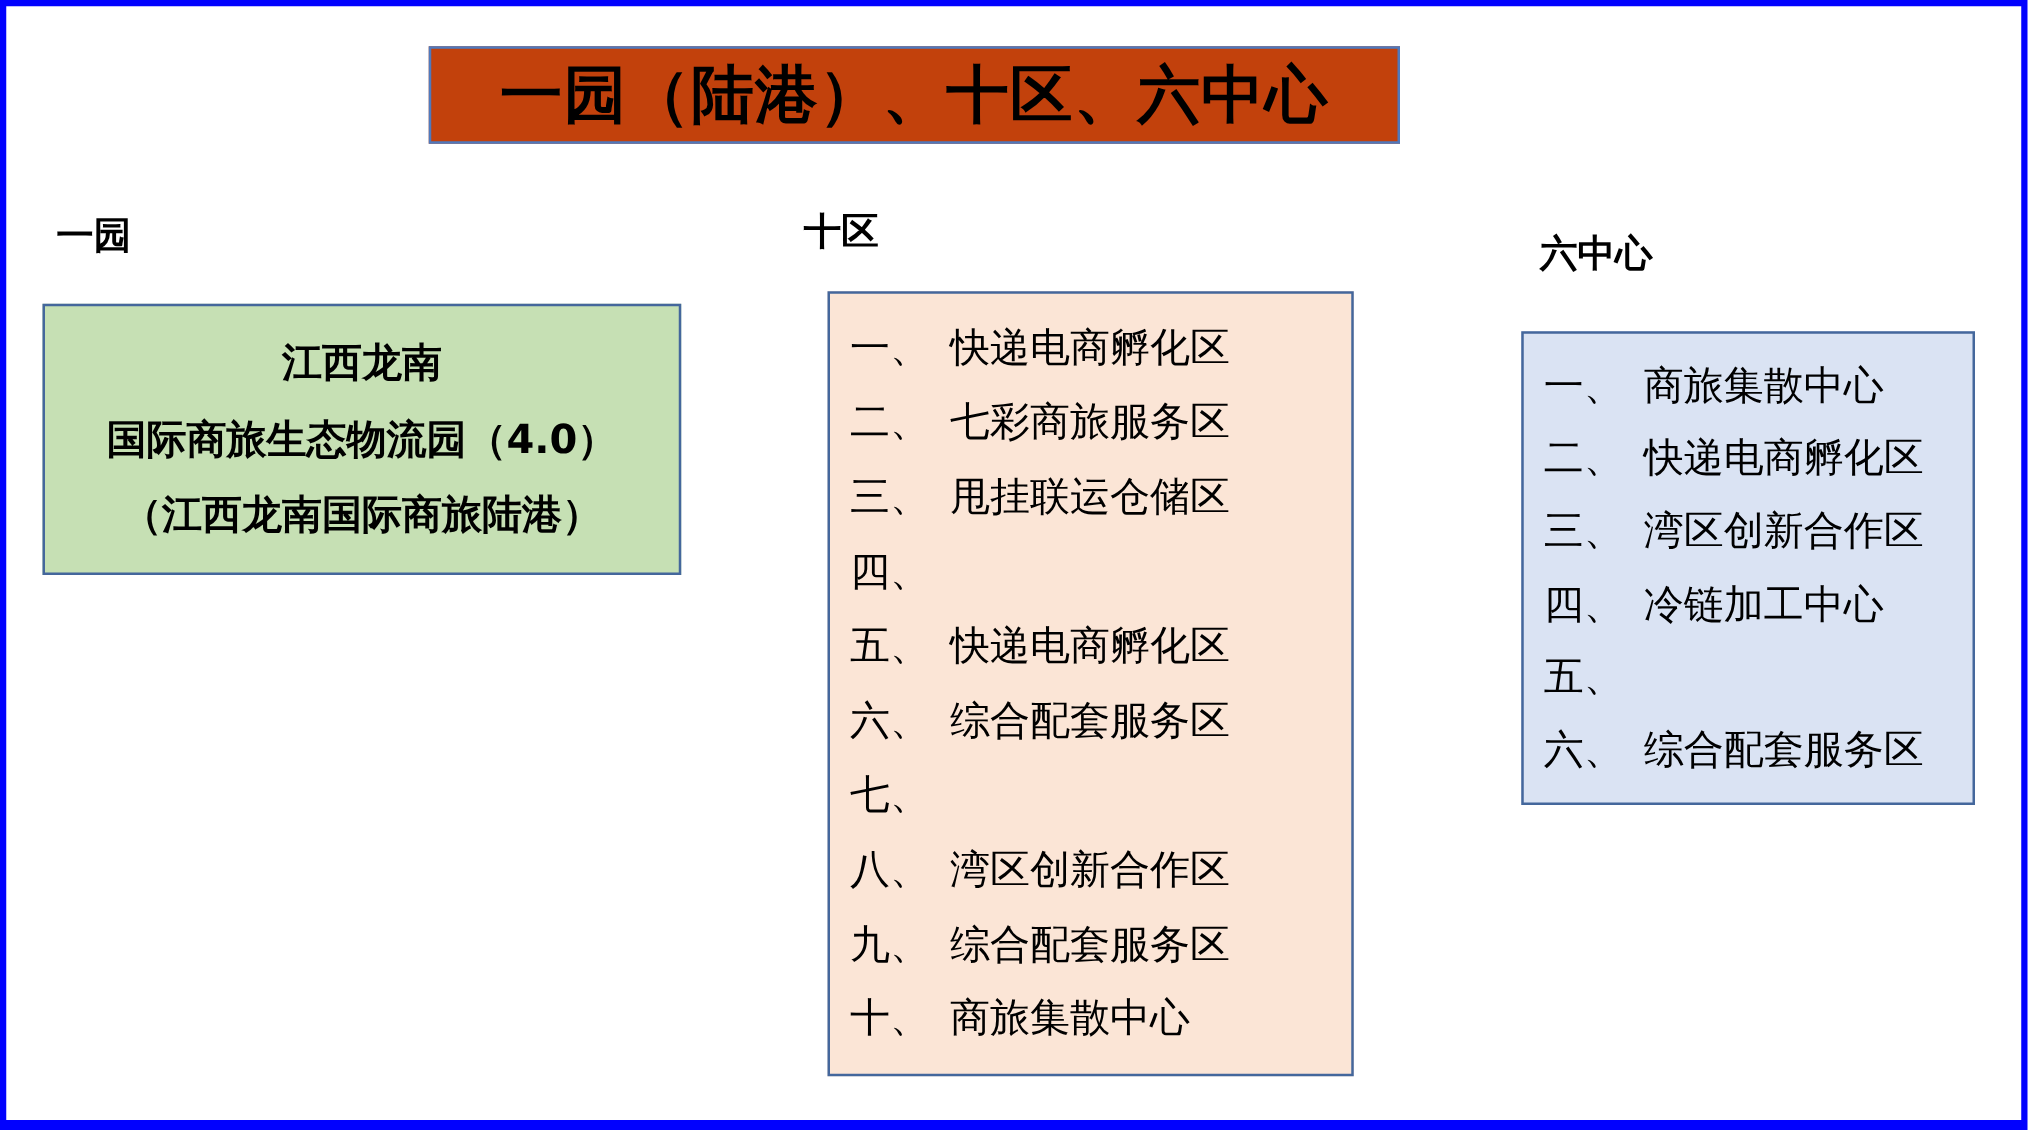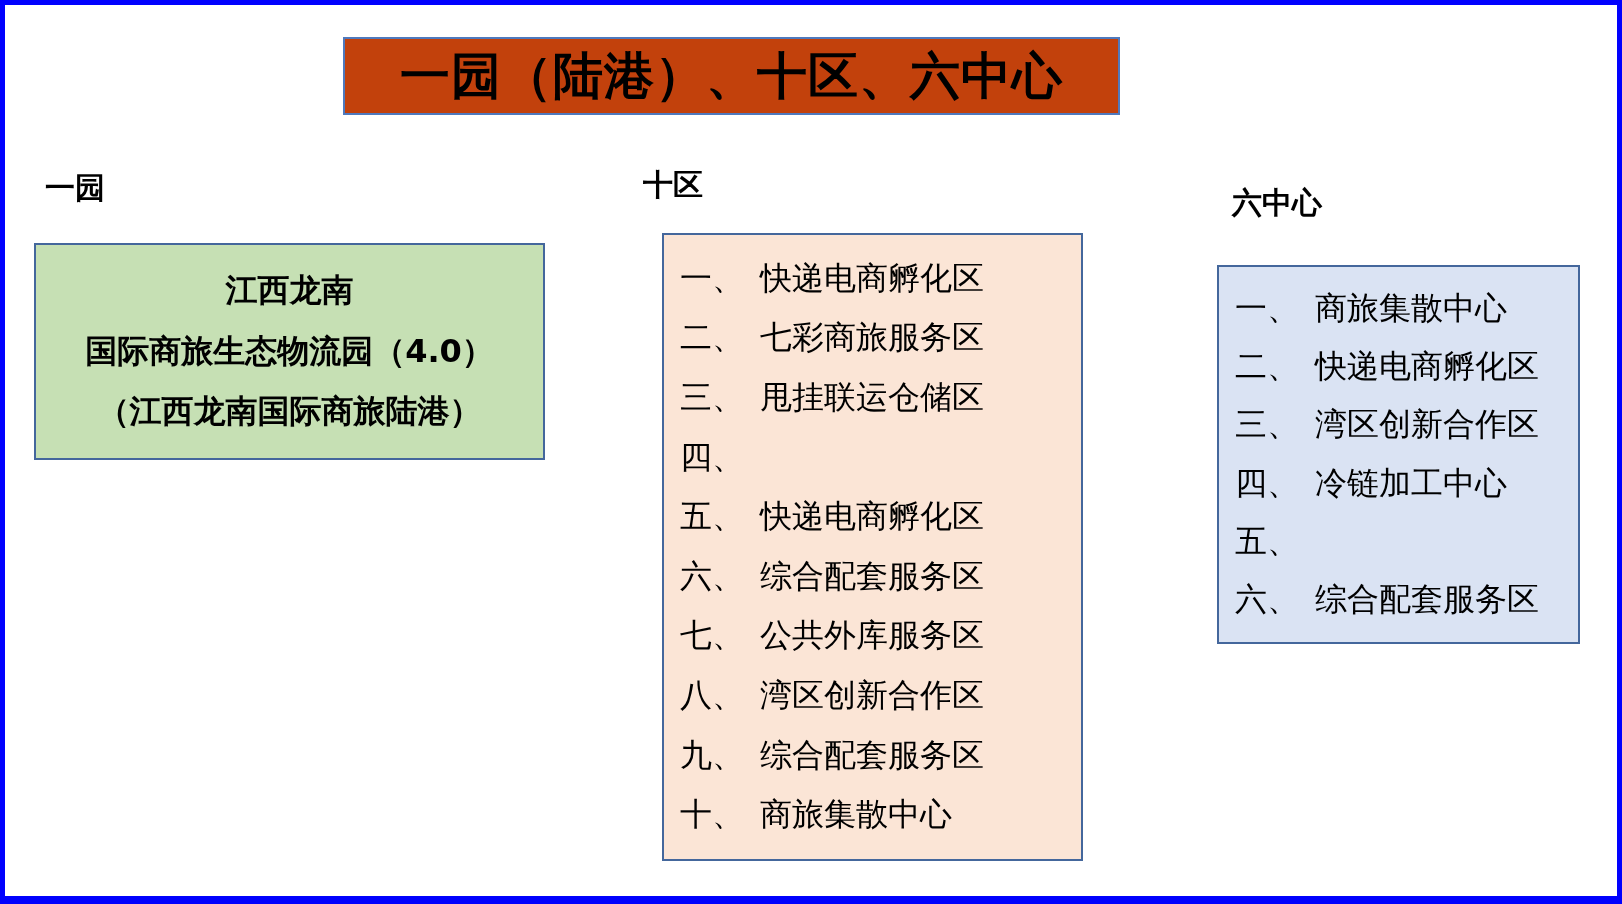--- a/index.html
+++ b/index.html
@@ -133,21 +133,20 @@
     <div class="list-row">
         <span class="num">五、</span>
         <span class="lbl">快递电商孵化区</span>
       </div>
     <div class="list-row">
         <span class="num">六、</span>
         <span class="lbl">综合配套服务区</span>
       </div>
     <div class="list-row">
         <span class="num">七、</span>
-        <span class="lbl">公共外库服务区</span>
       </div>
     <div class="list-row">
         <span class="num">八、</span>
         <span class="lbl">湾区创新合作区</span>
       </div>
     <div class="list-row">
         <span class="num">九、</span>
         <span class="lbl">综合配套服务区</span>
       </div>
     <div class="list-row">

